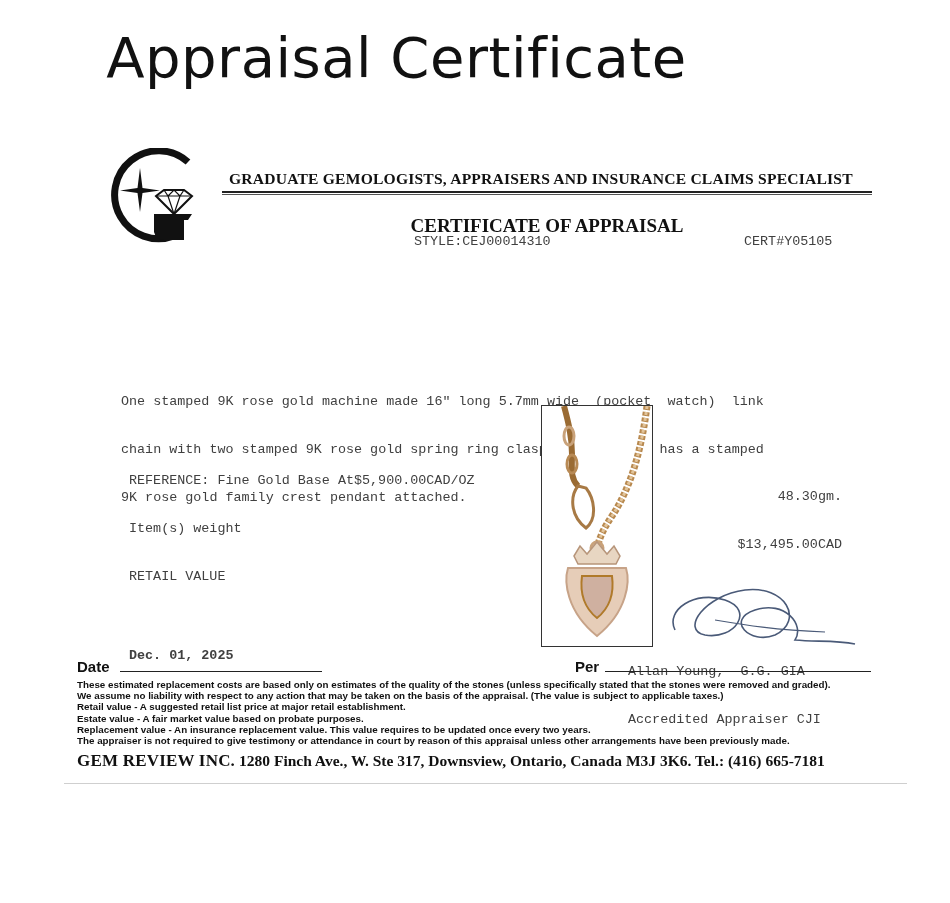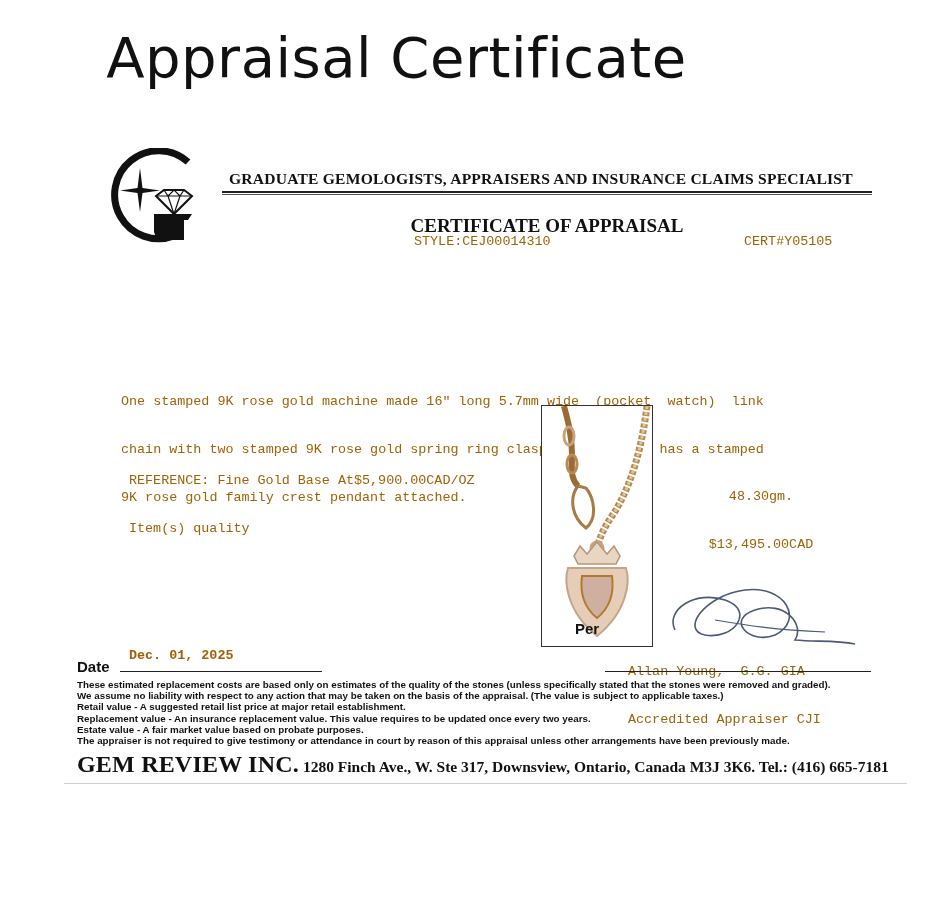--- a/index.html
+++ b/index.html
@@ -4,38 +4,38 @@
   <style>
     html, body { margin: 0; padding: 0; background: #ffffff; }
     body { width: 950px; height: 903px; position: relative; overflow: hidden; color: #111; }
     .abs { position: absolute; }
     .title { left: 0; width: 793px; top: 18px; text-align: center; font-family: "DejaVu Sans", sans-serif; font-size: 56px; font-weight: normal; letter-spacing: 0.5px; color: #111; line-height: 80px; }
     .logo { left: 104px; top: 148px; width: 96px; height: 96px; }
     .hdr-tagline { left: 229px; top: 170px; font-family: "Liberation Serif", serif; font-weight: bold; font-size: 15.6px; letter-spacing: 0.2px; white-space: nowrap; }
     .hdr-rule1 { left: 222px; top: 191px; width: 650px; height: 1.5px; background: #222; }
     .hdr-rule2 { left: 222px; top: 194px; width: 650px; height: 1px; background: #555; }
     .cert-title { left: 222px; width: 650px; top: 203px; text-align: center; font-family: "Liberation Serif", serif; font-weight: bold; font-size: 19px; margin-top: 12px; }
-    .mono { font-family: "Liberation Mono", monospace; font-size: 13.4px; color: #a16207; white-space: pre; }
+    .mono { font-family: "Liberation Mono", monospace; font-size: 13.4px; color: #404040; white-space: pre; }
     .style-no { left: 414px; top: 234px; }
     .cert-no { left: 744px; top: 234px; }
     .desc { left: 121px; top: 362px; line-height: 16px; }
     .ref { left: 129px; top: 441px; line-height: 16px; }
-    .vals { left: 680px; width: 162px; top: 457px; line-height: 16px; text-align: center; }
+    .vals { left: 680px; width: 162px; top: 457px; line-height: 16px; text-align: right; }
     .photo { left: 541px; top: 405px; width: 110px; height: 240px; border: 1px solid #333; background: #fff; overflow: hidden; }
     .sig { left: 655px; top: 580px; width: 210px; height: 70px; }
     .appraiser { left: 628px; top: 632px; line-height: 16px; }
     .label-serif { font-family: Liberation Sans, sans-serif; font-weight: bold; font-size: 15px; }
     .date-lbl { left: 77px; top: 658px; }
     .date-line { left: 120px; top: 671px; width: 202px; height: 1px; background: #222; }
     .date-val { left: 129px; top: 648px; font-weight: bold; }
-    .per-lbl { left: 575px; top: 620px; }
+    .per-lbl { left: 575px; top: 658px; }
     .per-line { left: 605px; top: 671px; width: 266px; height: 1px; background: #222; }
     .fine { left: 77px; top: 679px; font-family: Liberation Sans, sans-serif; font-weight: bold; font-size: 9.8px; line-height: 11.2px; white-space: nowrap; color: #111; }
     .footer { left: 77px; top: 751px; font-family: "Liberation Serif", serif; font-weight: bold; white-space: nowrap; color: #111; }
-    .footer .co { font-size: 24px; letter-spacing: 0.2px; }
+    .footer .co { font-size: 17px; letter-spacing: 0.2px; }
     .footer .addr { font-size: 15.5px; }
     .foot-rule { left: 64px; top: 783px; width: 843px; height: 1px; background: #cfcfcf; }
   </style>
 </head>
 <body>
 
 <div class="abs title">Appraisal Certificate</div>
 
 <svg class="abs logo" viewBox="0 0 96 96">
   <path d="M84 14 A44 44 0 1 0 70 88" fill="none" stroke="#111" stroke-width="7"></path>
@@ -53,21 +53,22 @@
 <div class="abs mono cert-no">CERT#Y05105</div>
 
 <div class="abs mono desc">
   <div>One stamped 9K rose gold machine made 16" long 5.7mm wide  (pocket  watch)  link</div>
   <div>chain with two stamped 9K rose gold spring ring clasps.  The chain has a stamped</div>
   <div>9K rose gold family crest pendant attached.</div>
 </div>
 
 <div class="abs mono ref">
   <div>REFERENCE: Fine Gold Base At$5,900.00CAD/OZ</div>
-  <div>Item(s) quality</div>
+  <div>Item(s) weight</div>
+  <div>RETAIL VALUE</div>
 </div>
 
 <div class="abs mono vals">
   <div>48.30gm.</div>
   <div>$13,495.00CAD</div>
 </div>
 
 <div class="abs photo">
   <svg width="110" height="240" viewBox="0 0 110 240">
     <path d="M105 0 C100 40 90 80 70 110 C62 122 58 130 55 142" fill="none" stroke="#b8894f" stroke-width="7" stroke-dasharray="4 2"></path>
@@ -97,22 +98,22 @@
 <div class="abs mono date-val">Dec. 01, 2025</div>
 <div class="abs date-line"></div>
 
 <div class="abs label-serif per-lbl">Per</div>
 <div class="abs per-line"></div>
 
 <div class="abs fine">
   <div>These estimated replacement costs are based only on estimates of the  quality of the stones (unless specifically stated that the stones were removed and graded).</div>
   <div>We assume no liability with respect to any action that may be taken on the basis of the appraisal. (The value is subject to applicable taxes.)</div>
   <div>Retail value - A suggested retail list price at major retail establishment.</div>
+  <div>Estate value - A fair market value based on probate purposes.</div>
   <div>Replacement value - An insurance replacement value. This value requires to be updated once every two years.</div>
-  <div>Estate value - A fair market value based on probate purposes.</div>
   <div>The appraiser is not required to give testimony or attendance in court by reason of this appraisal unless other arrangements have been previously made.</div>
 </div>
 
 <div class="abs footer">
   <span class="co">GEM REVIEW INC.</span>
   <span class="addr">1280 Finch Ave., W. Ste 317, Downsview, Ontario, Canada M3J 3K6.  Tel.: (416) 665-7181</span>
 </div>
 <div class="abs foot-rule"></div>
 
 </body></html>

